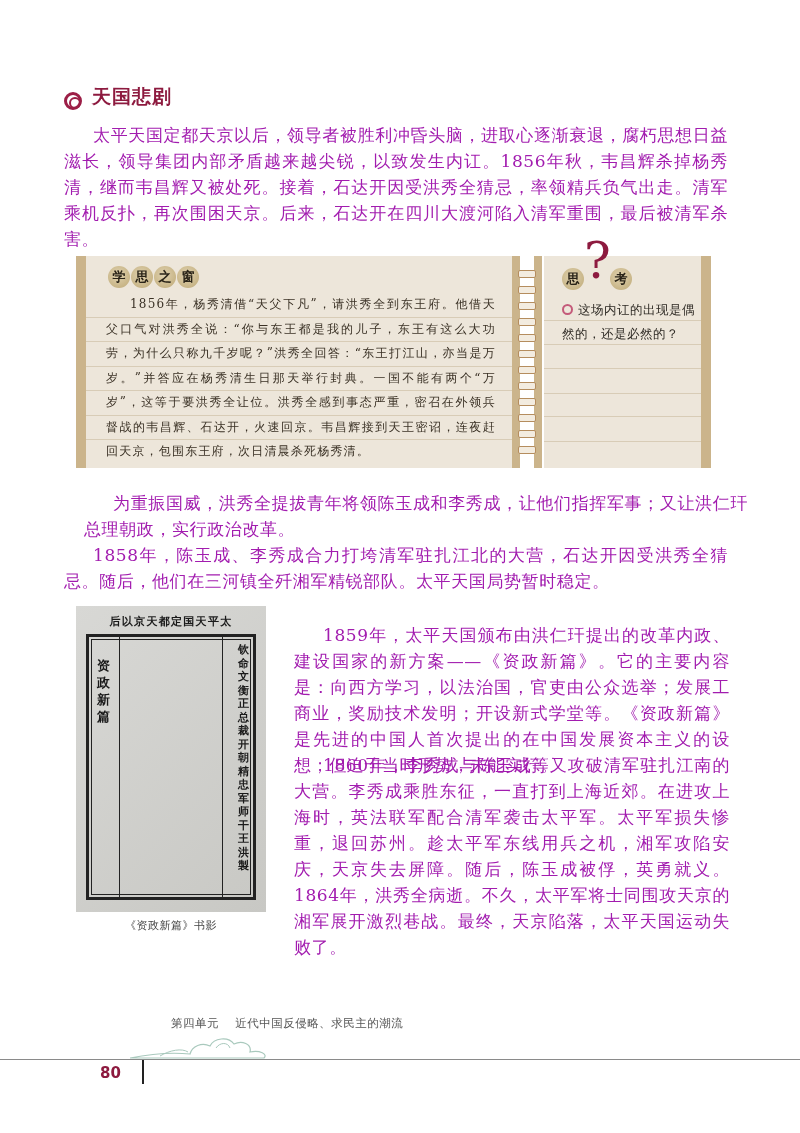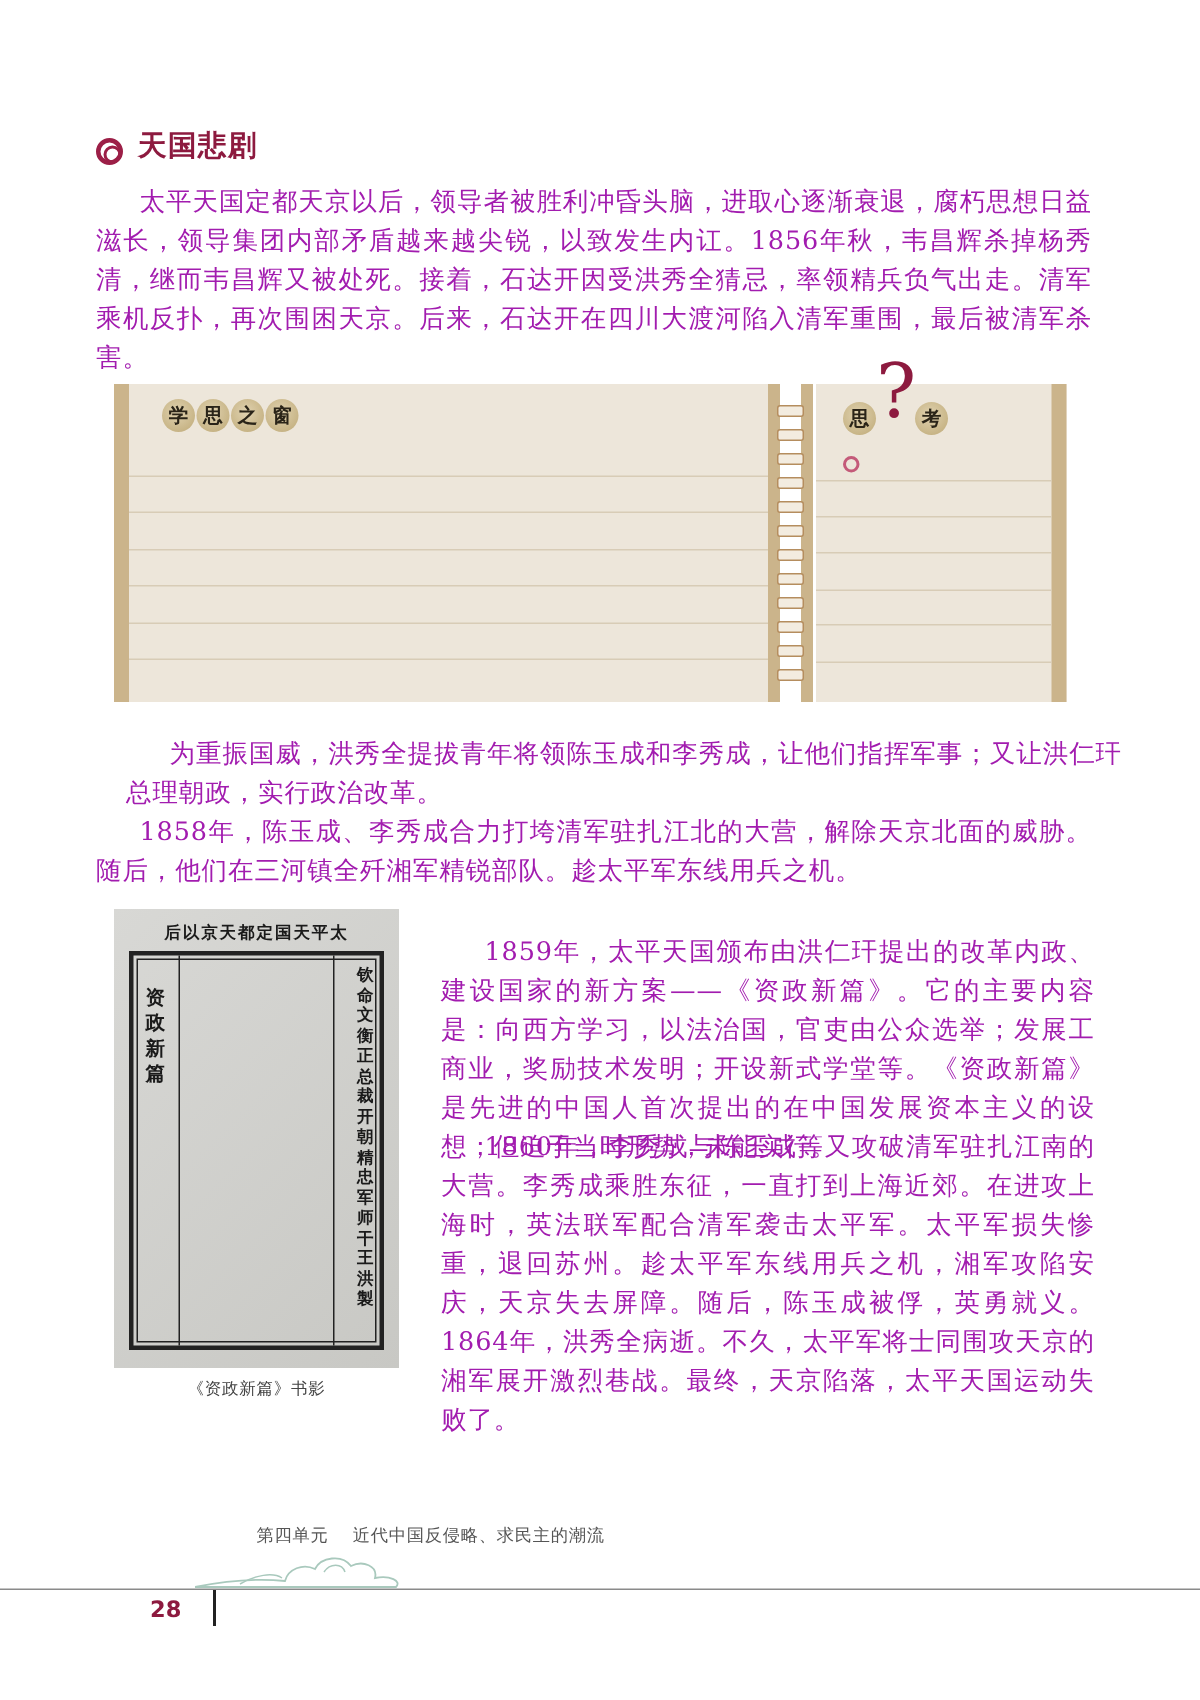--- a/index.html
+++ b/index.html
@@ -80,20 +80,21 @@
   <div class="rule" style="top:110px"></div>
   <div class="rule" style="top:134px"></div>
   <div class="rule" style="top:159px"></div>
   <div class="rule" style="top:183px"></div>
   <div class="badge-row">
     <span class="badge">学</span>
     <span class="badge">思</span>
     <span class="badge">之</span>
     <span class="badge">窗</span>
   </div>
+  <div class="card-text"><span class="indent"></span><span>1856年，杨秀清借“天父下凡”，请洪秀全到东王府。他借天父口气对洪秀全说：“你与东王都是我的儿子，东王有这么大功劳，为什么只称九千岁呢？”洪秀全回答：“东王打江山，亦当是万岁。”并答应在杨秀清生日那天举行封典。一国不能有两个“万岁”，这等于要洪秀全让位。洪秀全感到事态严重，密召在外领兵督战的韦昌辉、石达开，火速回京。韦昌辉接到天王密诏，连夜赶回天京，包围东王府，次日清晨杀死杨秀清。</span></div>
 </div>
 
 <div class="spiral">
   <div class="post" style="left:0"></div>
   <div class="post" style="left:22px"></div>
   <div class="ring" style="top:14px"></div>
   <div class="ring" style="top:30px"></div>
   <div class="ring" style="top:46px"></div>
   <div class="ring" style="top:62px"></div>
   <div class="ring" style="top:78px"></div>
@@ -111,26 +112,26 @@
   <div class="rule" style="top:64px"></div>
   <div class="rule" style="top:88px"></div>
   <div class="rule" style="top:112px"></div>
   <div class="rule" style="top:137px"></div>
   <div class="rule" style="top:160px"></div>
   <div class="rule" style="top:185px"></div>
   <div class="think-badges">
     <span class="badge" style="left:0">思</span>
     <span class="badge" style="left:48px">考</span>
   </div>
-  <div class="question"><span class="bullet"></span></div>
+  <div class="question"><span class="bullet"></span><span>这场内讧的出现是偶然的，还是必然的？</span></div>
 </div>
 <div class="qmark">?</div>
 
 <p class="para p2">为重振国威，洪秀全提拔青年将领陈玉成和李秀成，让他们指挥军事；又让洪仁玕总理朝政，实行政治改革。</p>
-<p class="para p3">1858年，陈玉成、李秀成合力打垮清军驻扎江北的大营，解除天京北面的威胁。随后，他们在三河镇全歼湘军精锐部队。趁太平军东线用兵之机。</p>
+<p class="para p3">1858年，陈玉成、李秀成合力打垮清军驻扎江北的大营，石达开因受洪秀全猜忌。随后，他们在三河镇全歼湘军精锐部队。太平天国局势暂时稳定。</p>
 
 <div class="book-figure">
   <div class="book-inner"></div>
   <div class="book-top" style="direction:rtl;unicode-bidi:bidi-override;">太平天国定都天京以后</div>
   <div class="book-frame">
     <div class="book-frame-inner"></div>
     <div class="book-col" style="left:30px"></div>
     <div class="book-col" style="right:30px"></div>
     <div class="book-left-txt">资政新篇</div>
     <div class="book-right-txt">钦命文衡正总裁开朝精忠军师干王洪　製</div>
@@ -139,15 +140,15 @@
 <div class="caption">《资政新篇》书影</div>
 
 <p class="para p4">1859年，太平天国颁布由洪仁玕提出的改革内政、建设国家的新方案——《资政新篇》。它的主要内容是：向西方学习，以法治国，官吏由公众选举；发展工商业，奖励技术发明；开设新式学堂等。《资政新篇》是先进的中国人首次提出的在中国发展资本主义的设想；但迫于当时形势，未能实行。</p>
 <p class="para p5">1860年，李秀成与陈玉成等又攻破清军驻扎江南的大营。李秀成乘胜东征，一直打到上海近郊。在进攻上海时，英法联军配合清军袭击太平军。太平军损失惨重，退回苏州。趁太平军东线用兵之机，湘军攻陷安庆，天京失去屏障。随后，陈玉成被俘，英勇就义。1864年，洪秀全病逝。不久，太平军将士同围攻天京的湘军展开激烈巷战。最终，天京陷落，太平天国运动失败了。</p>
 
 <svg class="cloud" width="150" height="32" viewBox="0 0 150 32">
   <path d="M0 28 C20 24 40 22 60 24 C62 16 72 12 80 16 C84 8 98 6 104 14 C112 10 122 14 120 22 C130 20 138 24 134 28 Z" fill="none" stroke="#a9c9bd" stroke-width="1.2"></path>
   <path d="M30 26 C40 20 52 18 58 22 M86 18 C90 12 98 12 100 18" fill="none" stroke="#a9c9bd" stroke-width="1"></path>
 </svg>
 <div class="footer-line"></div>
-<div class="page-num">28</div>
+<div class="page-num">80</div>
 <div class="footer-sep"></div>
 <div class="footer-text">第四单元　 近代中国反侵略、求民主的潮流</div>
 
 </body></html>

